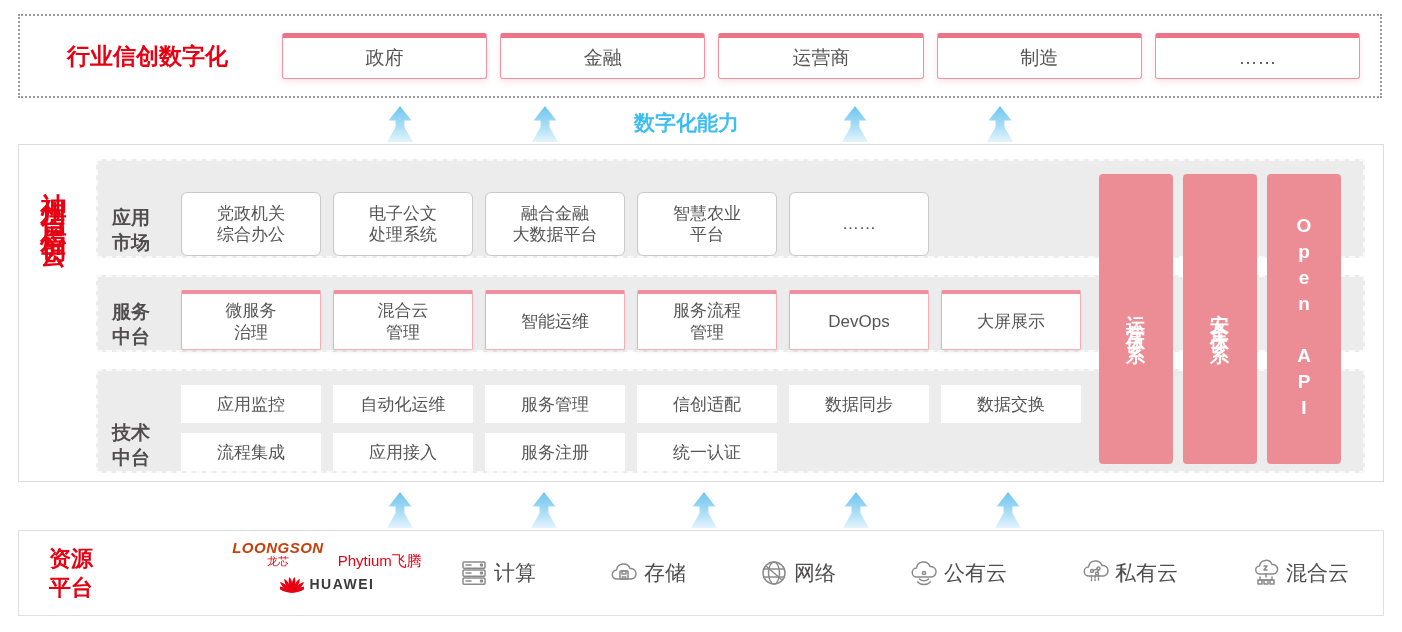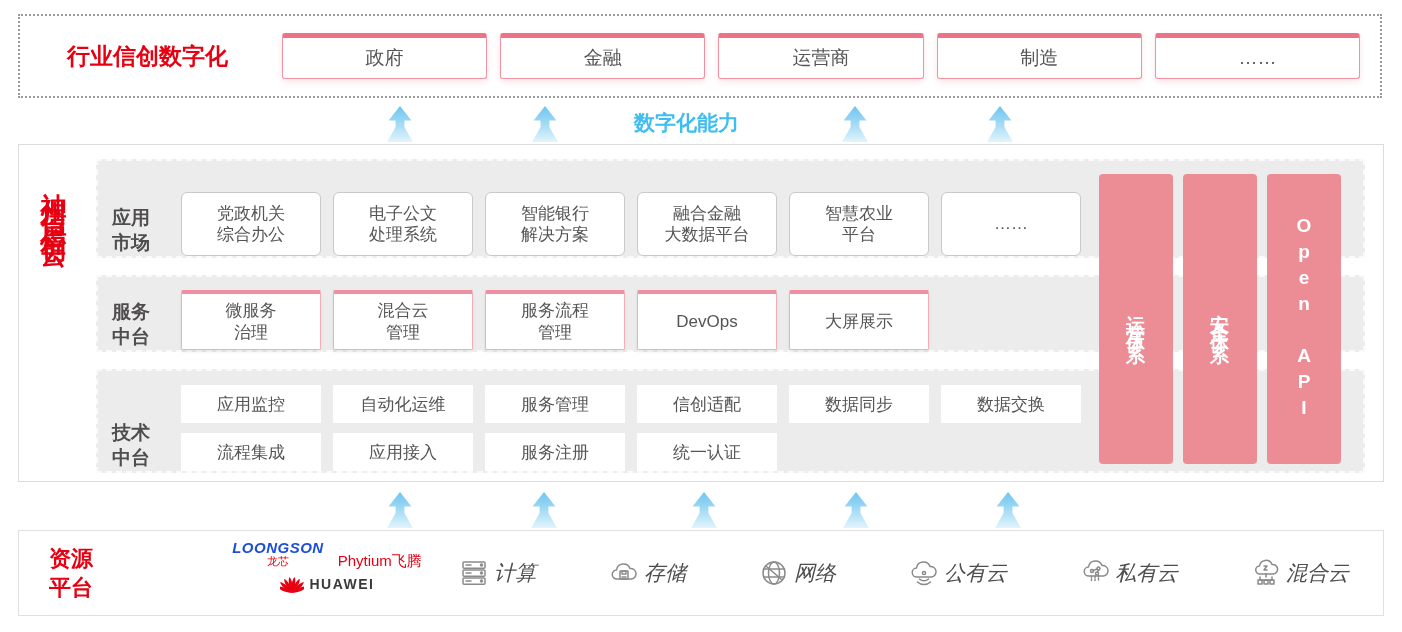--- a/index.html
+++ b/index.html
@@ -57,28 +57,28 @@
 
   
   .resource-box { position:absolute; left:18px; top:530px; width:1366px; height:86px;
                   background:#fff; border:1px solid #e0e0e0; }
   .res-title { position:absolute; left:30px; top:14px; font-size:22px; font-weight:bold;
                color:#e60012; white-space:pre-line; line-height:1.3; }
   .vendors { position:absolute; left:188px; top:9px; width:240px; display:flex;
              flex-direction:column; align-items:center; gap:3px; }
   .vendor-row1 { display:flex; align-items:flex-start; gap:14px; }
   .loongson-block { display:flex; flex-direction:column; align-items:center; line-height:1; }
-  .loongson { color:#1d4ed8; font-weight:bold; font-style:italic; font-size:15px; letter-spacing:0.5px; }
+  .loongson { color:#c2410c; font-weight:bold; font-style:italic; font-size:15px; letter-spacing:0.5px; }
   .loongson-sub { color:#e60012; font-size:11px; margin-top:1px; }
   .phytium { color:#e60012; font-weight:normal; font-size:15px; margin-top:12px; }
   .huawei-row { display:flex; align-items:center; gap:6px; }
   .huawei-text { color:#3a3a3a; font-weight:bold; font-size:14px; letter-spacing:1.5px; }
   .res-items { position:absolute; left:440px; right:34px; top:0; height:100%;
                display:flex; align-items:center; justify-content:space-between; }
-  .res-item { display:flex; align-items:center; gap:5px; font-size:21px; color:#4f4d4d;font-style:italic; }
+  .res-item { display:flex; align-items:center; gap:5px; font-size:21px; color:#4f4d4d; }
   .res-item svg { stroke:#8a8a8a; fill:none; stroke-width:1.5; stroke-linecap:round; stroke-linejoin:round; }
 </style>
 </head>
 <body>
 
 <div class="canvas">
 
   <div class="top-section">
     <div class="top-title">行业信创数字化</div>
     <div class="industry-wrap">
@@ -104,38 +104,37 @@
     <div class="rows">
 
       <div class="prow row-app">
         <div class="row-label">应用
 市场</div>
         <div class="grid">
           <div class="app-box">党政机关
 综合办公</div>
           <div class="app-box">电子公文
 处理系统</div>
-          <div class="app-box">智能银行
-解决方案</div>
           <div class="app-box">融合金融
 大数据平台</div>
           <div class="app-box">智慧农业
 平台</div>
           <div class="app-box">……</div>
         </div>
       </div>
 
       <div class="prow row-svc">
         <div class="row-label">服务
 中台</div>
         <div class="grid">
           <div class="svc-box">微服务
 治理</div>
           <div class="svc-box">混合云
 管理</div>
+          <div class="svc-box">智能运维</div>
           <div class="svc-box">服务流程
 管理</div>
           <div class="svc-box">DevOps</div>
           <div class="svc-box">大屏展示</div>
         </div>
       </div>
 
       <div class="prow row-tech">
         <div class="row-label">技术
 中台</div>

